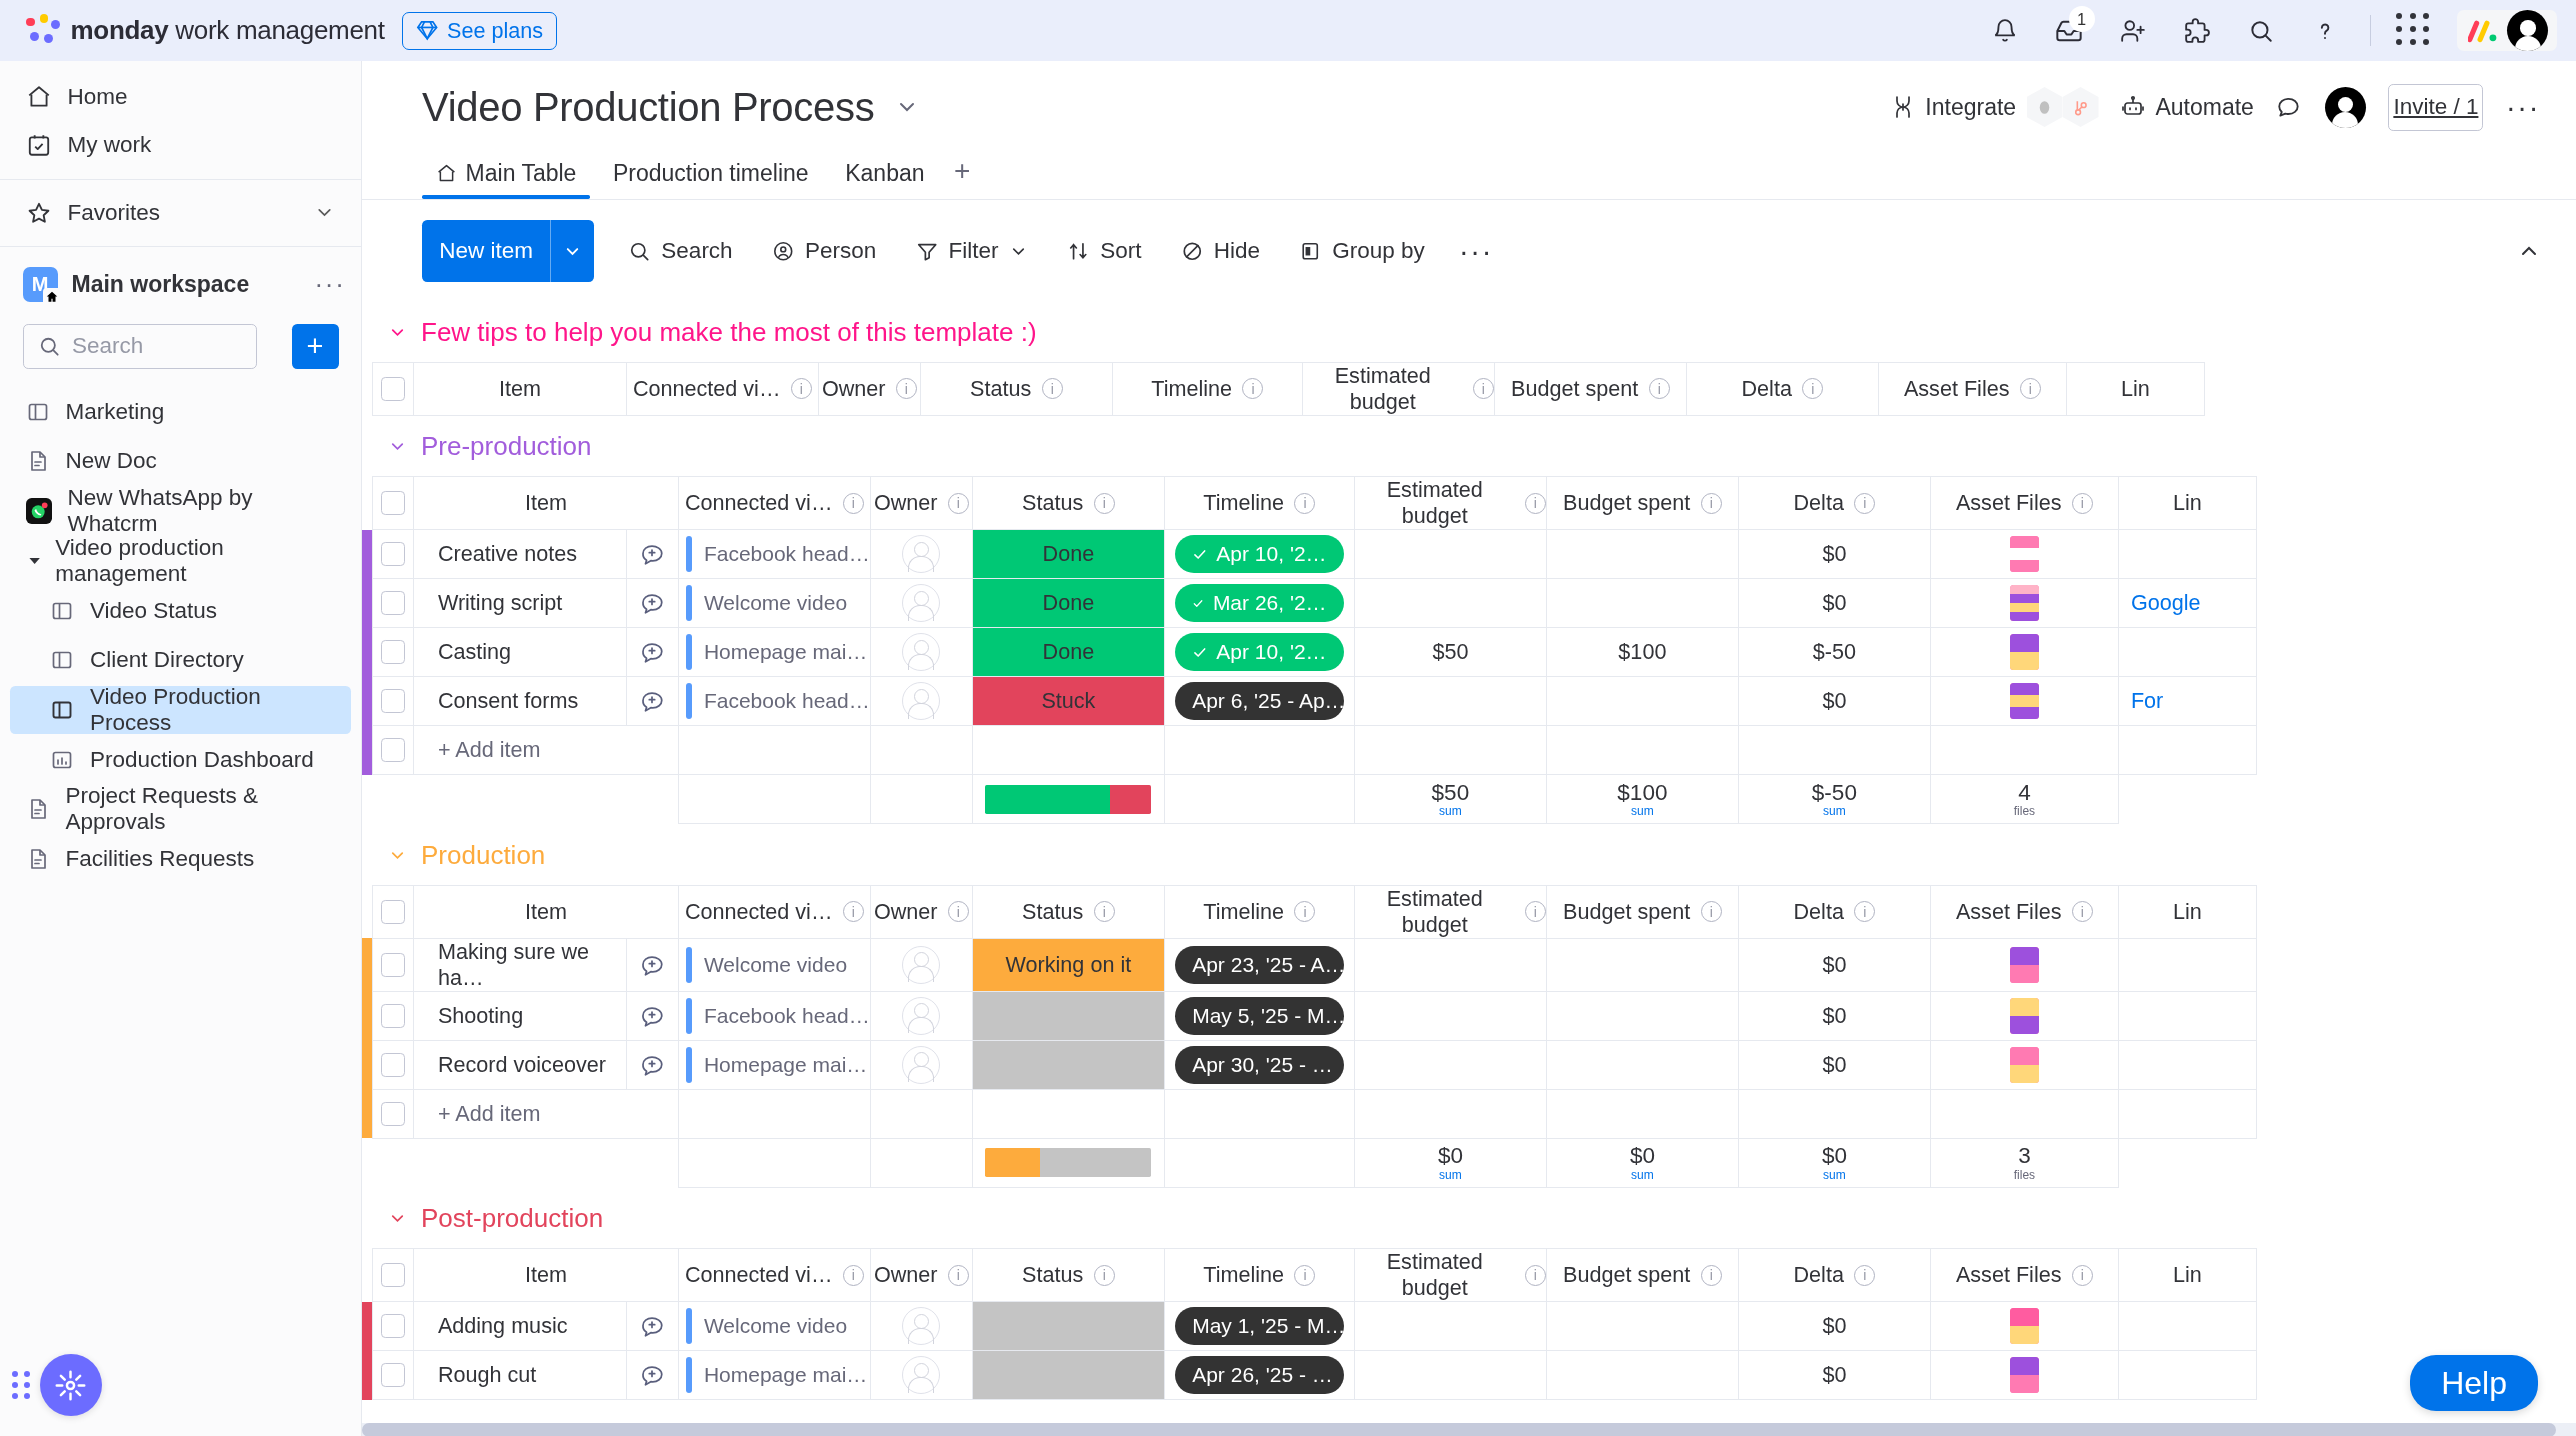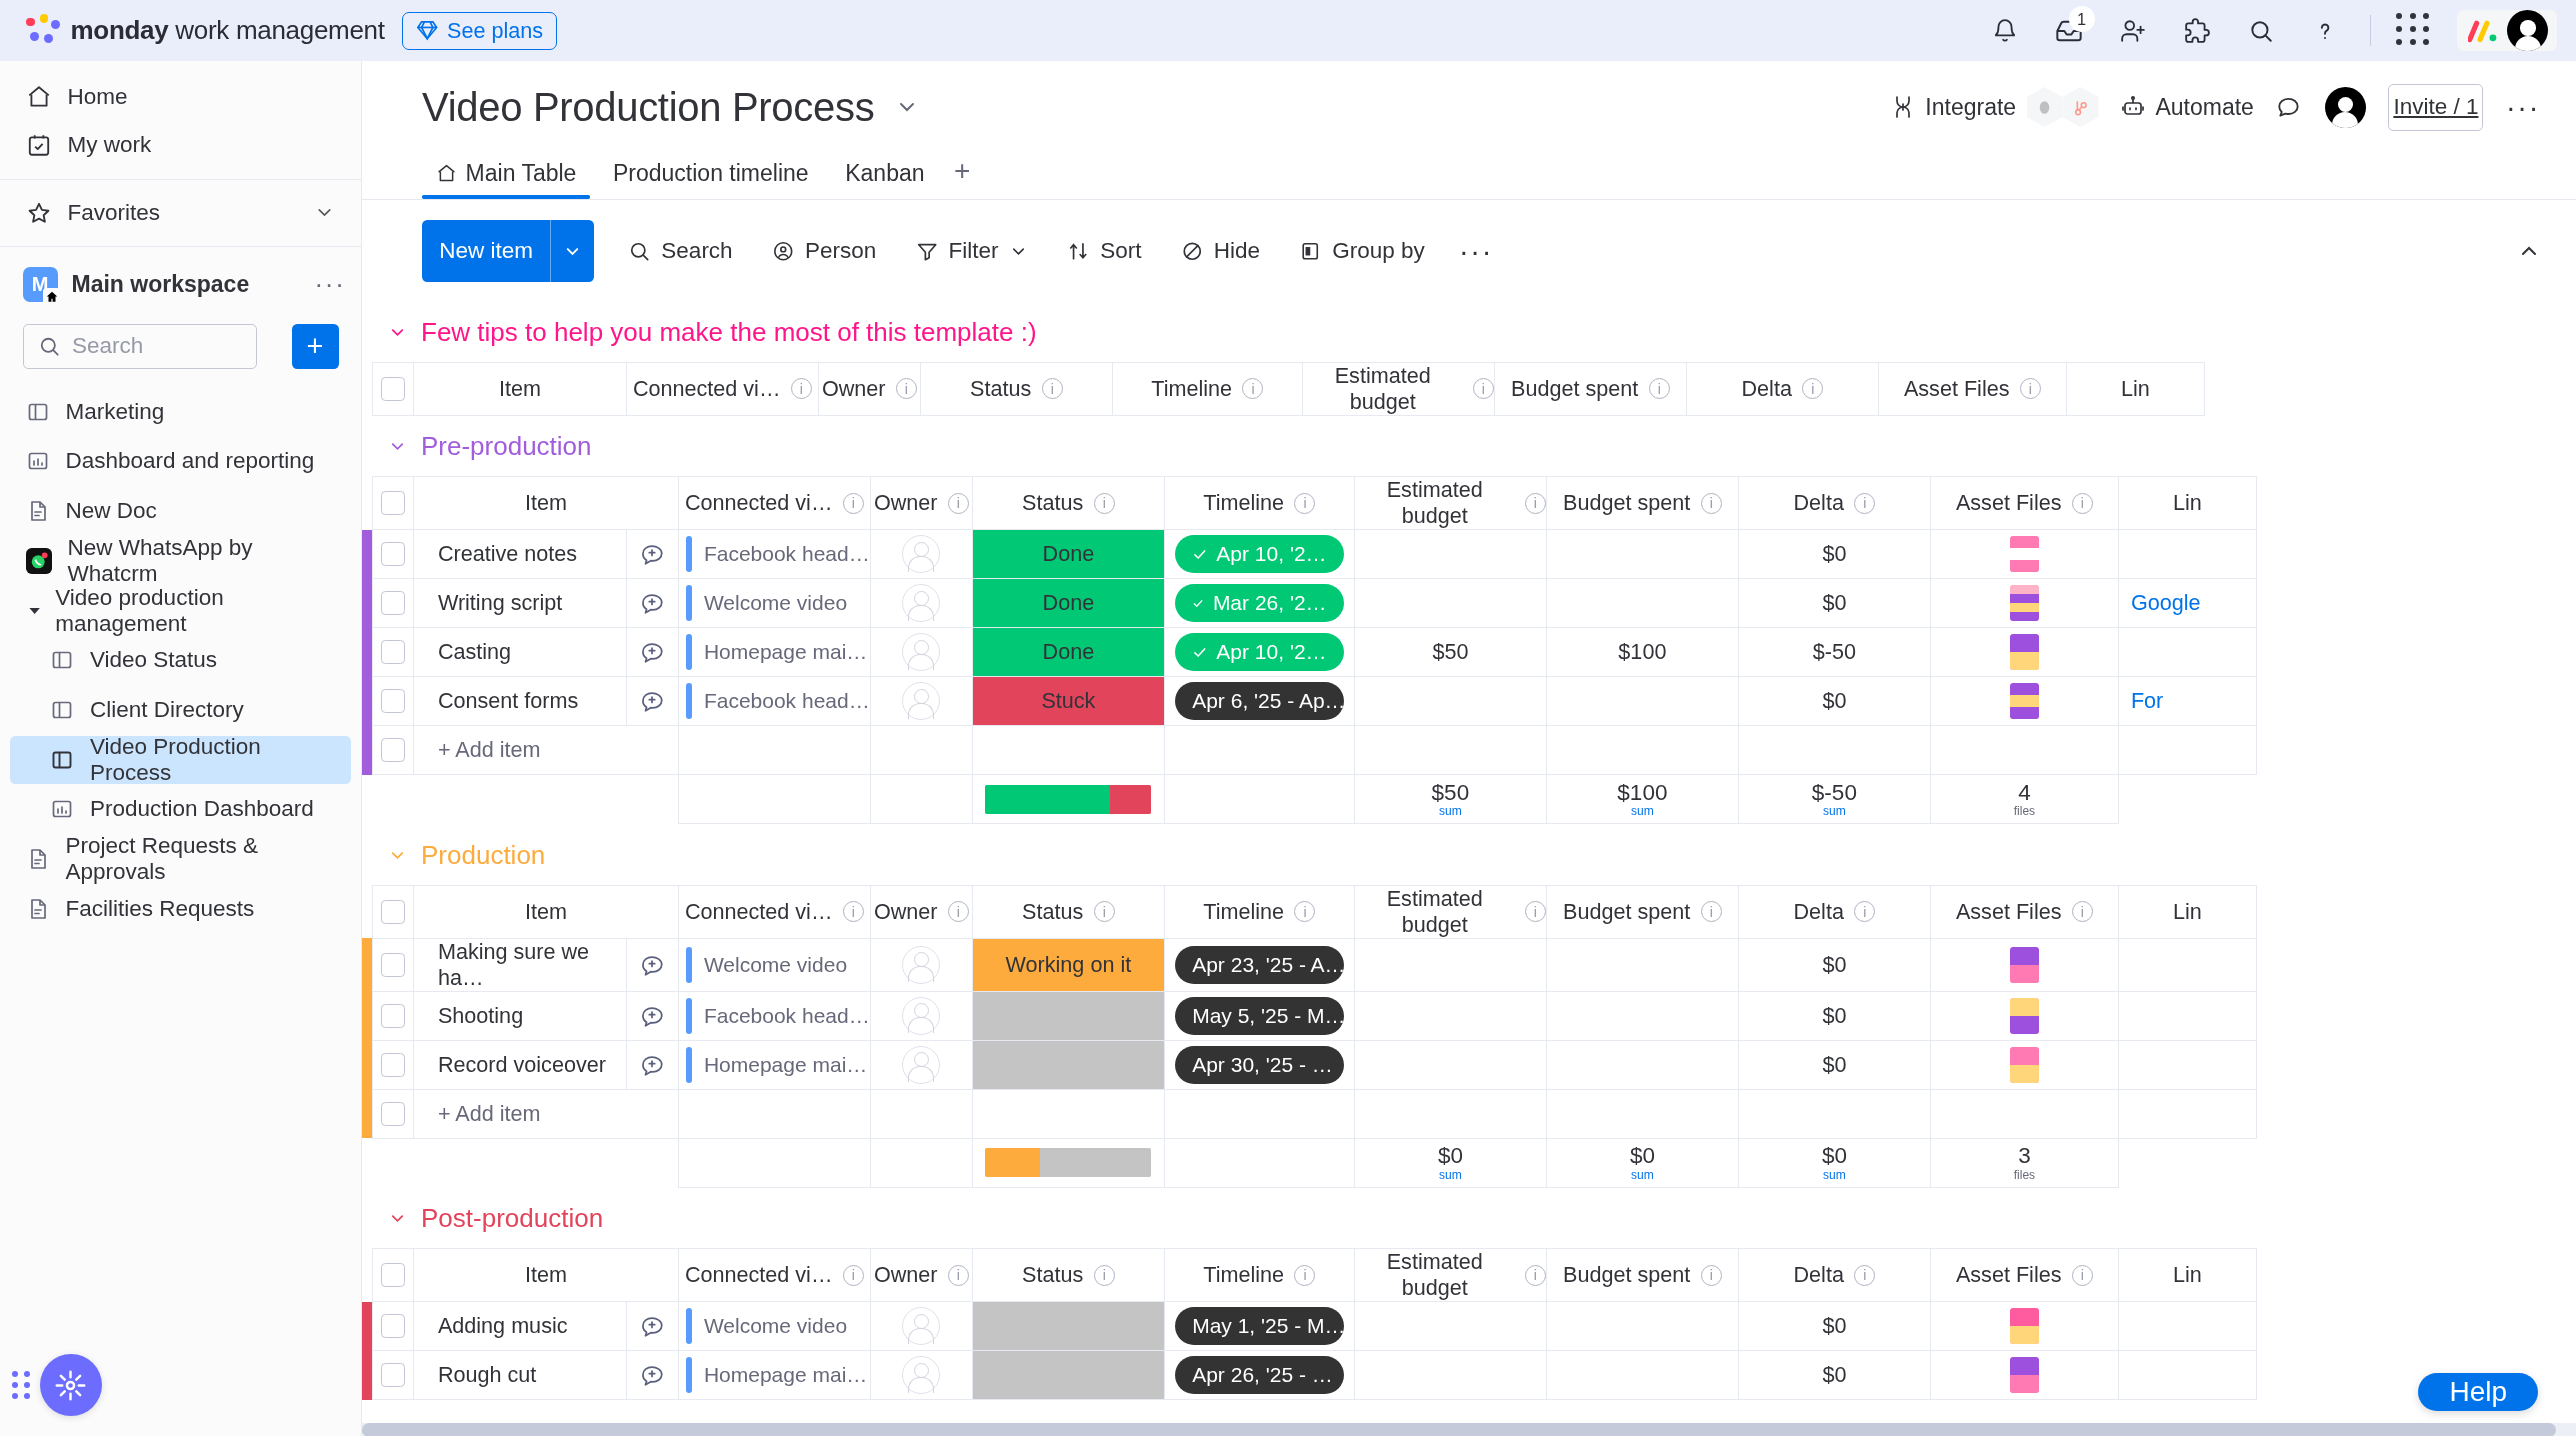--- a/index.html
+++ b/index.html
@@ -311,22 +311,22 @@
   .sum-val { text-align: center; font-size: 22.5px; line-height: 1.15; }
   .sum-sub { color: #0073ea; font-size: 12px; }
   .sum-sub.grey { color: #676879; }
   .status-bar {
     display: flex; height: 29px; width: 166px; margin: 0 auto; border-radius: 1.7px; overflow: hidden;
   }
 
   .help-btn {
     position: absolute; right: 38px; bottom: 26px;
     background: #0073ea; color: #fff; border-radius: 26px;
-    height: 38px; display: flex; align-items: center; padding: 0 31px;
-    font-size: 28px; cursor: pointer; box-shadow: 0 2.6px 8.6px rgba(0,0,0,.15);
+    height: 56px; display: flex; align-items: center; padding: 0 31px;
+    font-size: 32px; cursor: pointer; box-shadow: 0 2.6px 8.6px rgba(0,0,0,.15);
     z-index: 30;
   }
   .hscroll {
     position: absolute; left: 362px; bottom: 0; height: 14px;
     background: #c5cadb; border-radius: 7px; z-index: 25;
   }
   .hscroll-track {
     position:absolute; left:0; right:0; bottom:0; height: 14px; background:#eceff6; z-index:24;
   }
   svg { display: block; }
@@ -499,29 +499,20 @@
     <div class="board-item">
       <span>
         <svg width="24" height="24" viewBox="0 0 24 24" fill="none" stroke="#676879" stroke-width="1.7">
             <rect x="3.5" y="4.5" width="17" height="15" rx="2"></rect>
             <path d="M9.5 4.5v15"></path>
           </svg>
       </span>
       <span>Marketing</span>
     </div>
 
-    <div class="board-item">
-      <span>
-        <svg width="24" height="24" viewBox="0 0 24 24" fill="none" stroke="#676879" stroke-width="1.7">
-            <rect x="3.5" y="4.5" width="17" height="15" rx="2"></rect>
-            <path d="M8 16v-4M12 16v-6M16 16v-2" stroke-linecap="round"></path>
-          </svg>
-      </span>
-      <span>Dashboard and reporting</span>
-    </div>
 
     <div class="board-item">
       <span>
         <svg width="24" height="24" viewBox="0 0 24 24" fill="none" stroke="#676879" stroke-width="1.7" stroke-linejoin="round">
             <path d="M6 3h8l5 5v13H6z"></path>
             <path d="M14 3v5h5"></path>
             <path d="M9 13h6M9 16.5h4" stroke-linecap="round"></path>
           </svg>
       </span>
       <span>New Doc</span>

